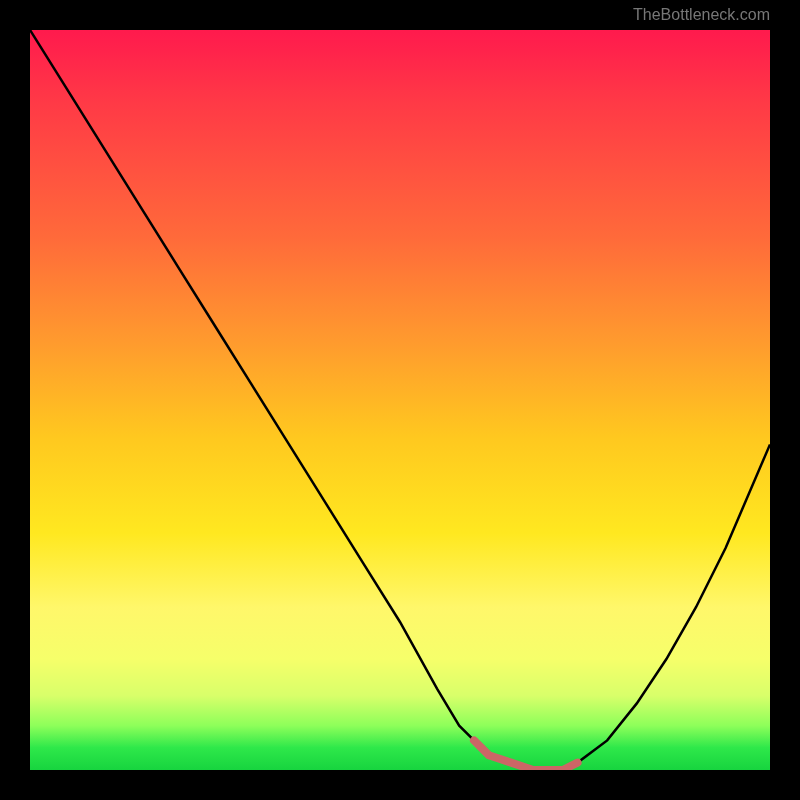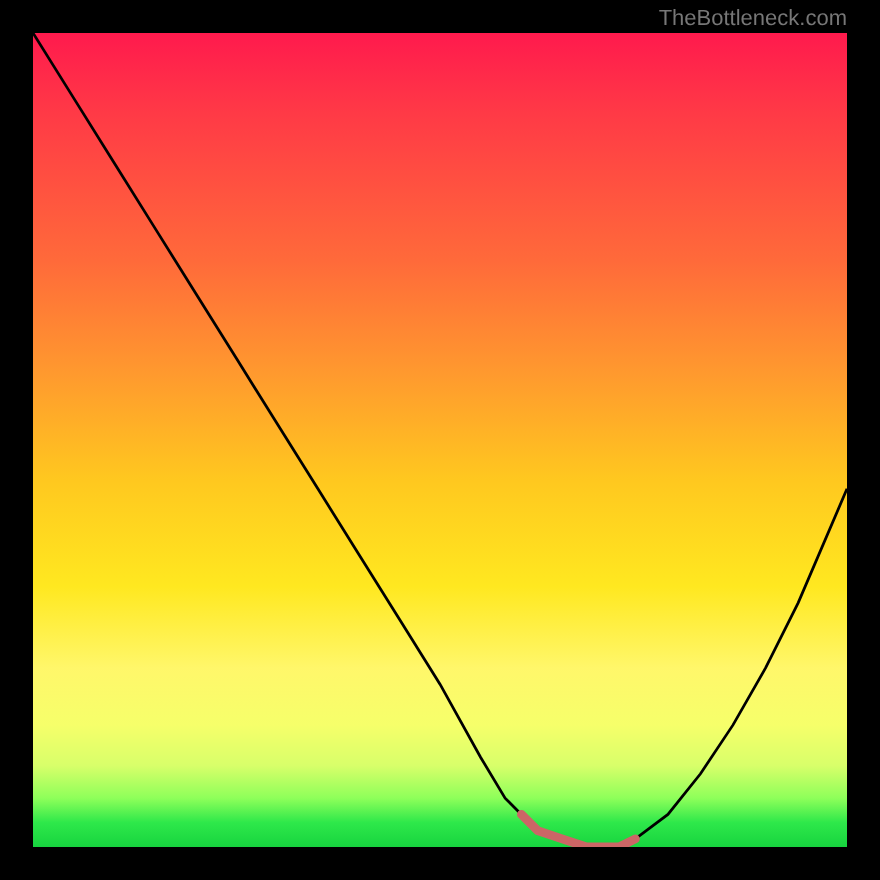--- a/index.html
+++ b/index.html
@@ -37,21 +37,21 @@
       #8eff5a 94%,
       #2ee84a 97%,
       #17d43f 100%
     );
   }
   .watermark {
     position: absolute;
     top: 6px;
     right: 30px;
     color: #777;
-    font-size: 20px;
+    font-size: 16px;
     font-weight: 500;
     user-select: none;
   }
   svg.overlay {
     position: absolute;
     left: 0;
     top: 0;
     width: 740px;
     height: 740px;
     pointer-events: none;

